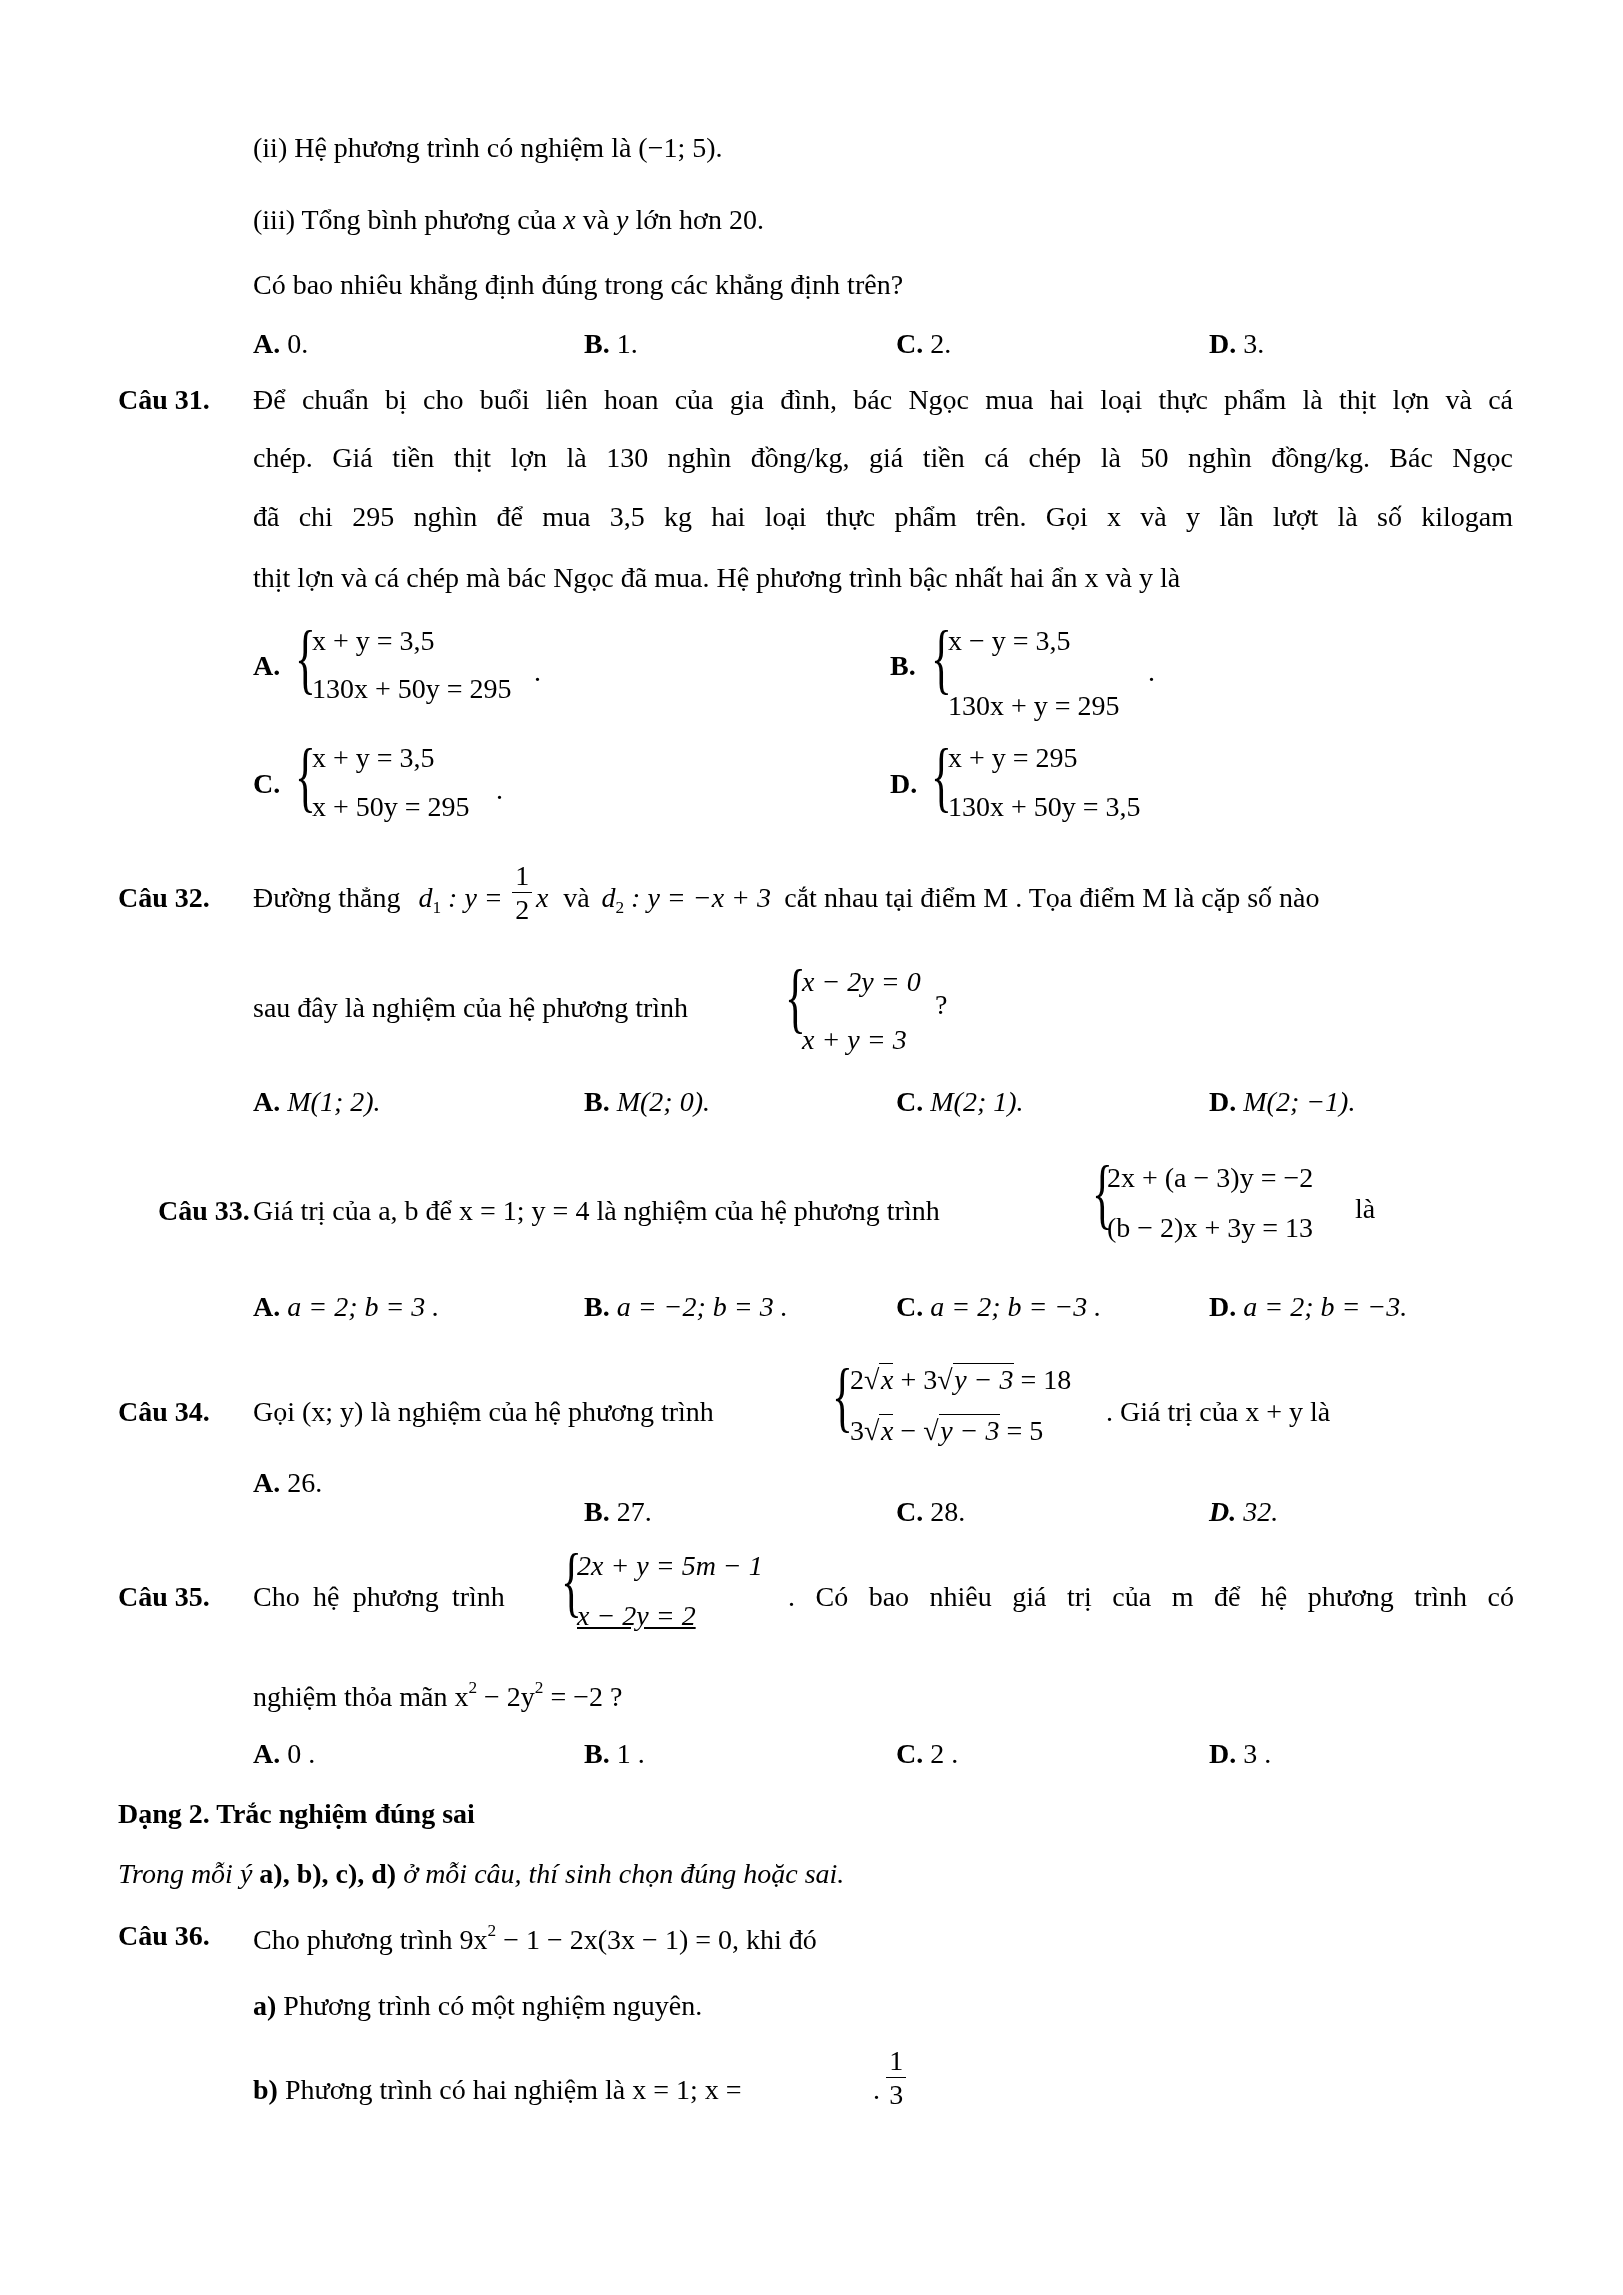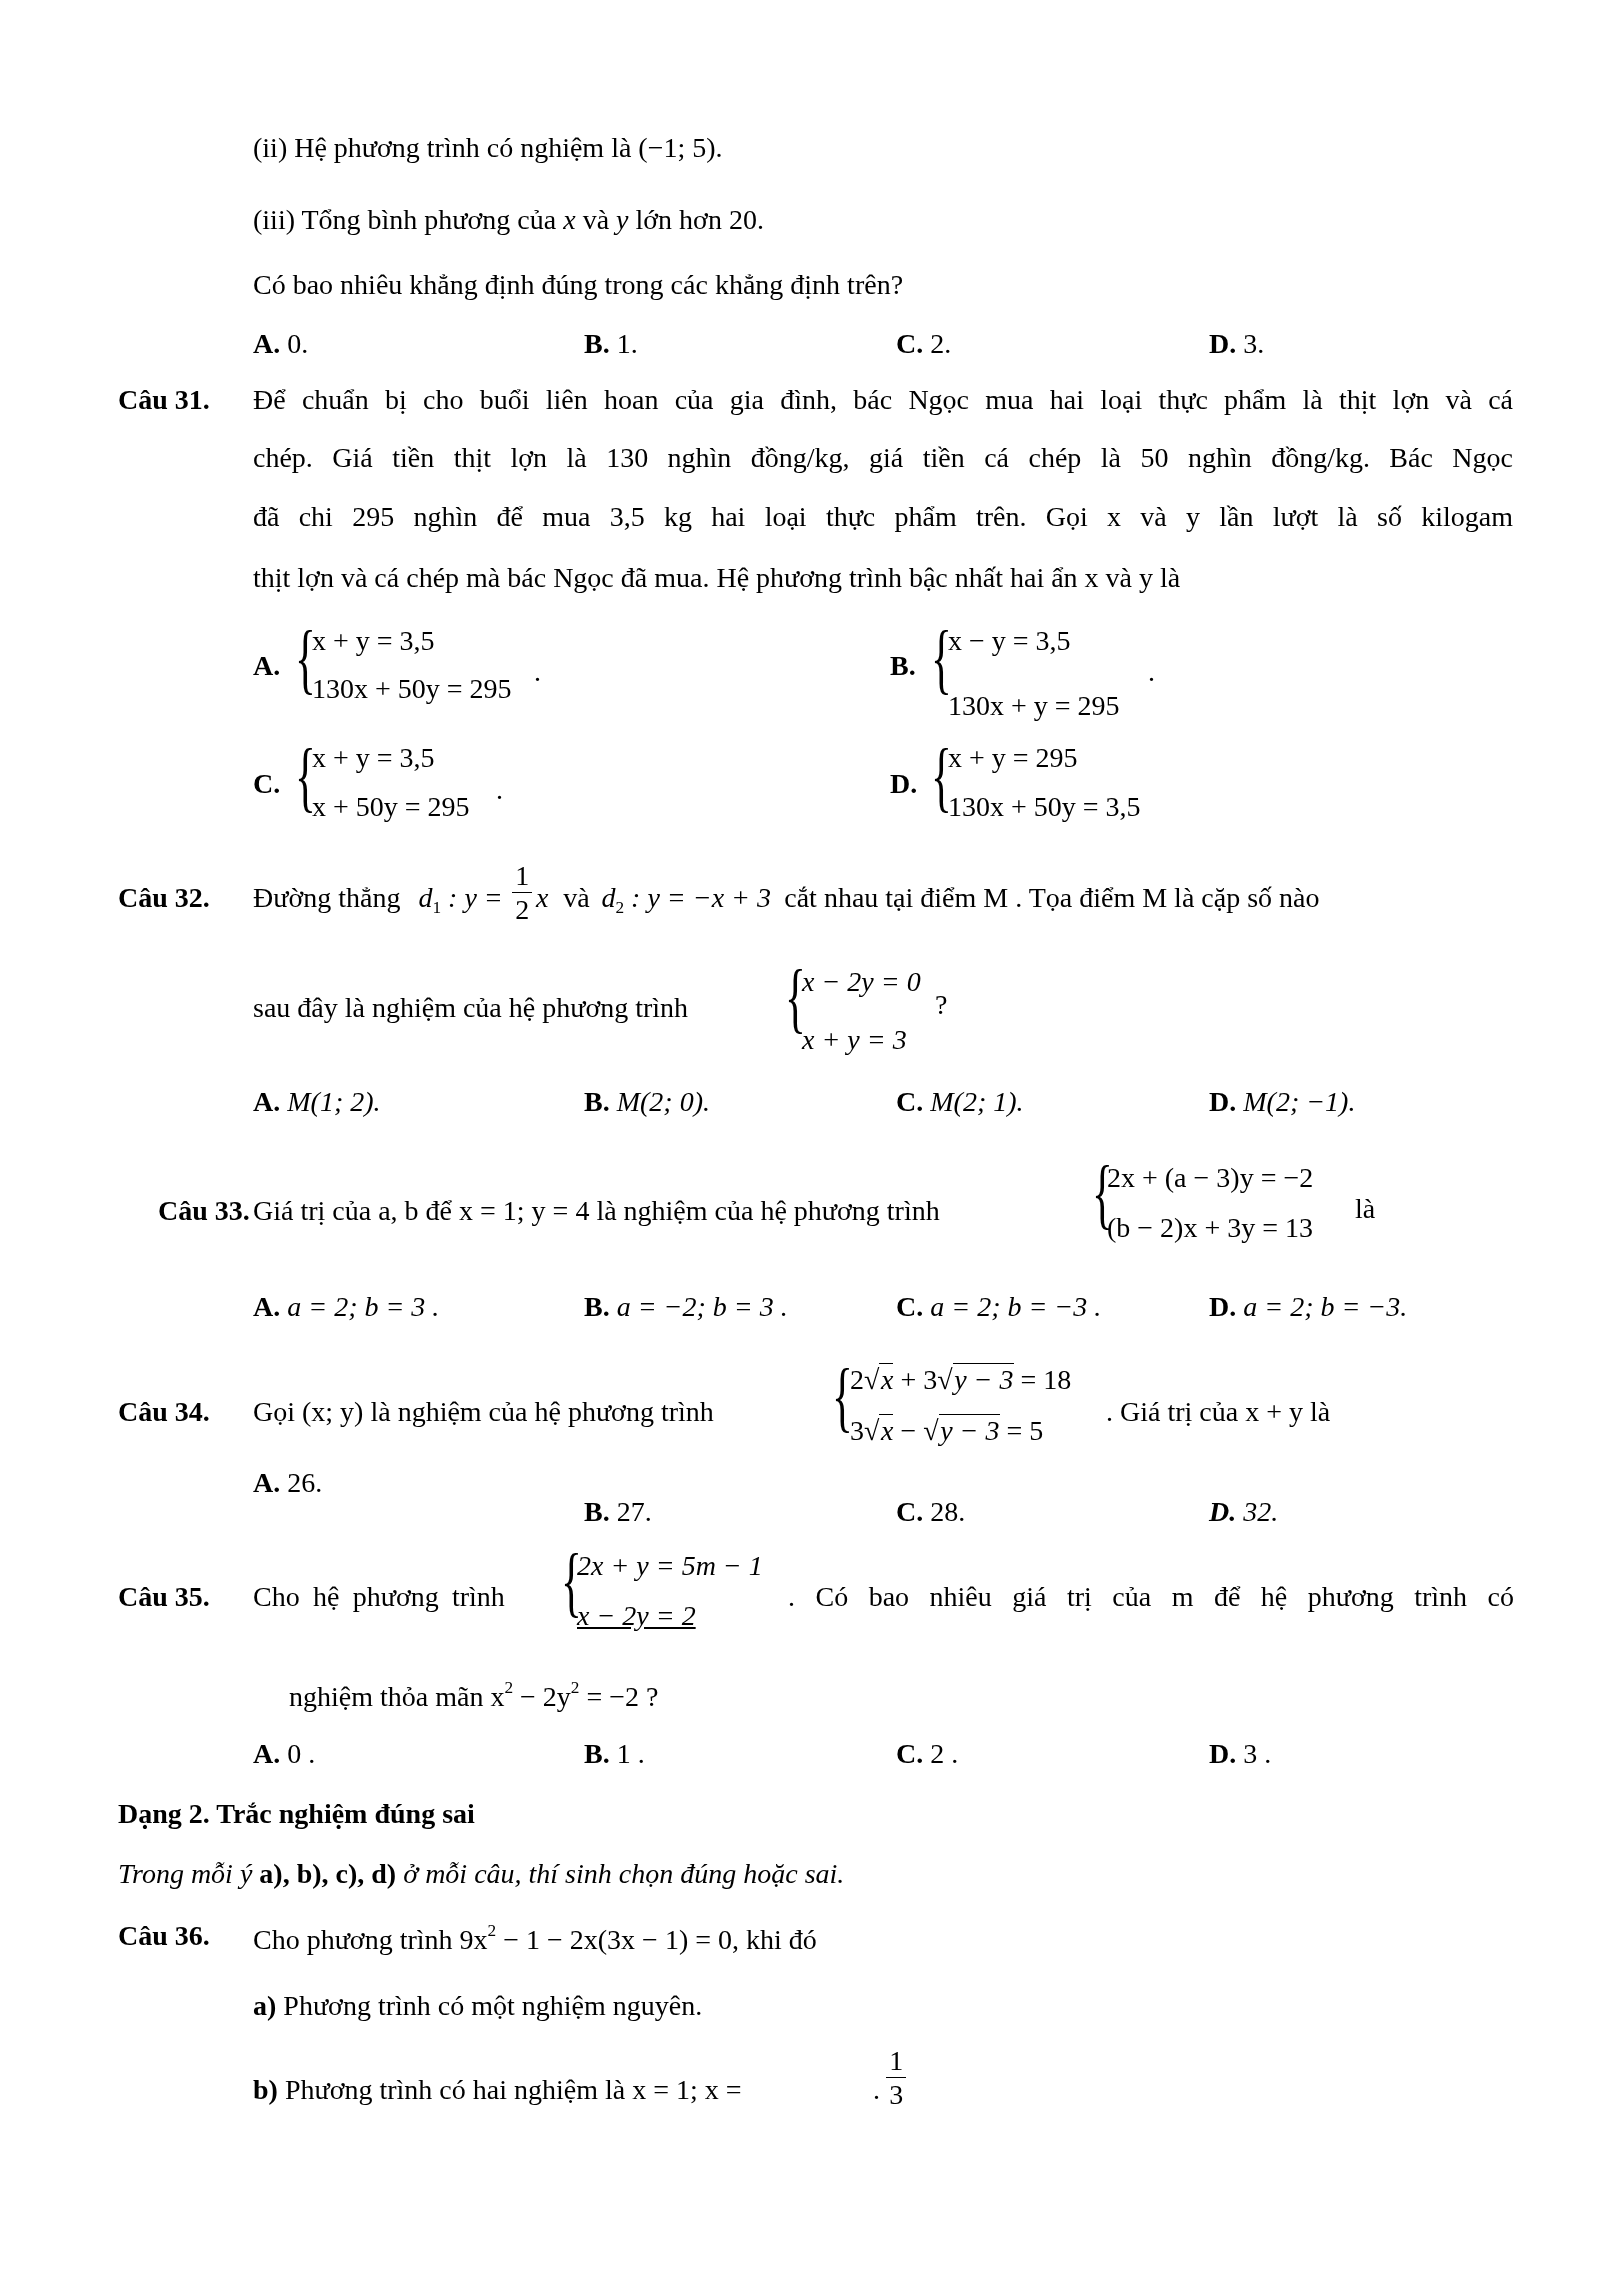--- a/index.html
+++ b/index.html
@@ -109,21 +109,21 @@
 <div class="ln" style="left:584px;top:1498px;"><b>B.</b> <span>27.</span></div>
 <div class="ln" style="left:896px;top:1498px;"><b>C.</b> <span>28.</span></div>
 <div class="ln" style="left:1209px;top:1498px;font-style:italic;"><b>D.</b> <span>32.</span></div>
 
 <div class="ln q" style="left:118px;top:1583px;">Câu 35.</div>
 <div class="ln" style="left:253px;top:1583px;word-spacing:6.3px;">Cho hệ phương trình</div>
 <div class="brace" style="left:561px;top:1542px;">{</div>
 <div class="row v" style="left:577px;top:1552px;">2x + y = 5m − 1</div>
 <div class="row v" style="left:577px;top:1602px;text-decoration:underline;">x − 2y = 2</div>
 <div class="row" style="left:788px;top:1583px;width:726px;text-align:justify;text-align-last:justify;">. Có bao nhiêu giá trị của m để hệ phương trình có</div>
-<div class="ln" style="left:253px;top:1679px;margin-left:36px;"><span>nghiệm thỏa mãn x</span><span class="sup">2</span><span> − 2y</span><span class="sup">2</span><span> = −2 ?</span></div>
+<div class="ln" style="left:253px;top:1679px;"><span>nghiệm thỏa mãn x</span><span class="sup">2</span><span> − 2y</span><span class="sup">2</span><span> = −2 ?</span></div>
 <div class="ln" style="left:253px;top:1740px;"><b>A.</b> <span>0 .</span></div>
 <div class="ln" style="left:584px;top:1740px;"><b>B.</b> <span>1 .</span></div>
 <div class="ln" style="left:896px;top:1740px;"><b>C.</b> <span>2 .</span></div>
 <div class="ln" style="left:1209px;top:1740px;"><b>D.</b> <span>3 .</span></div>
 
 <div class="ln b" style="left:118px;top:1800px;">Dạng 2. Trắc nghiệm đúng sai</div>
 <div class="ln" style="left:118px;top:1860px;"><span class="i">Trong mỗi ý </span><span class="b">a), b), c), d)</span><span class="i"> ở mỗi câu, thí sinh chọn đúng hoặc sai.</span></div>
 
 <div class="ln q" style="left:118px;top:1922px;">Câu 36.</div>
 <div class="ln" style="left:253px;top:1922px;"><span>Cho phương trình 9x</span><span class="sup">2</span><span> − 1 − 2x(3x − 1) = 0, khi đó</span></div>

